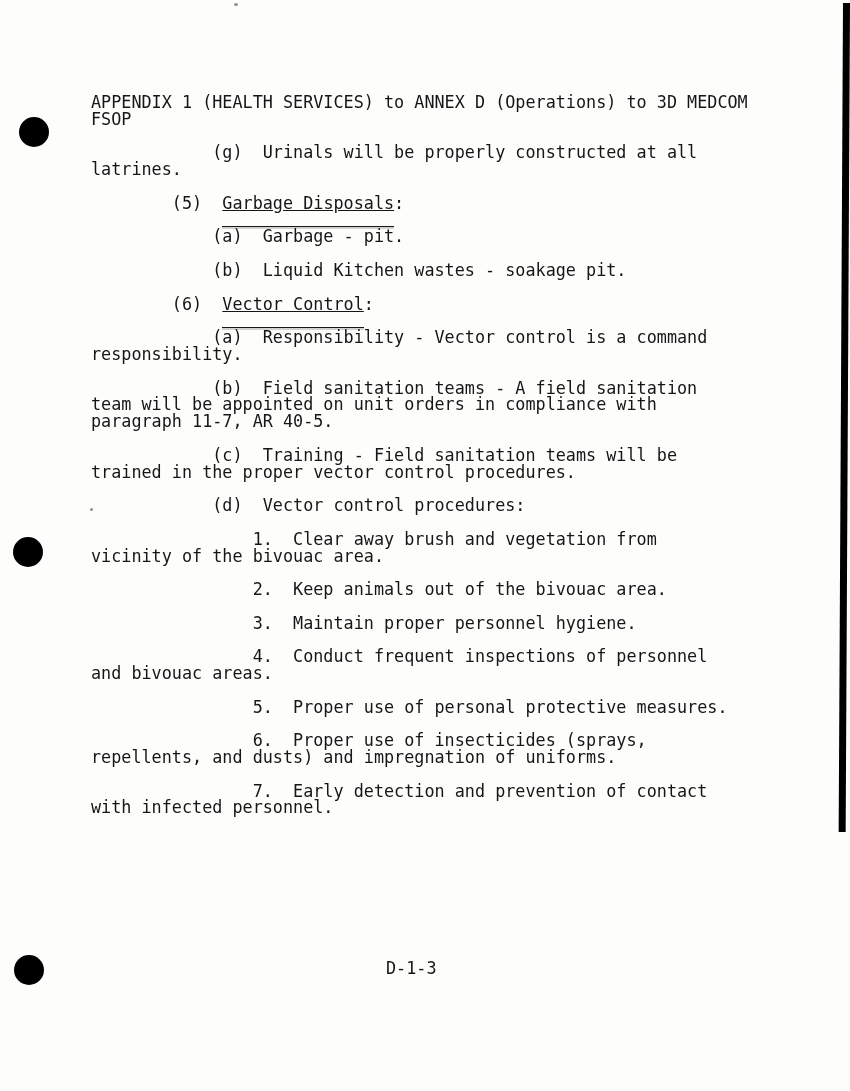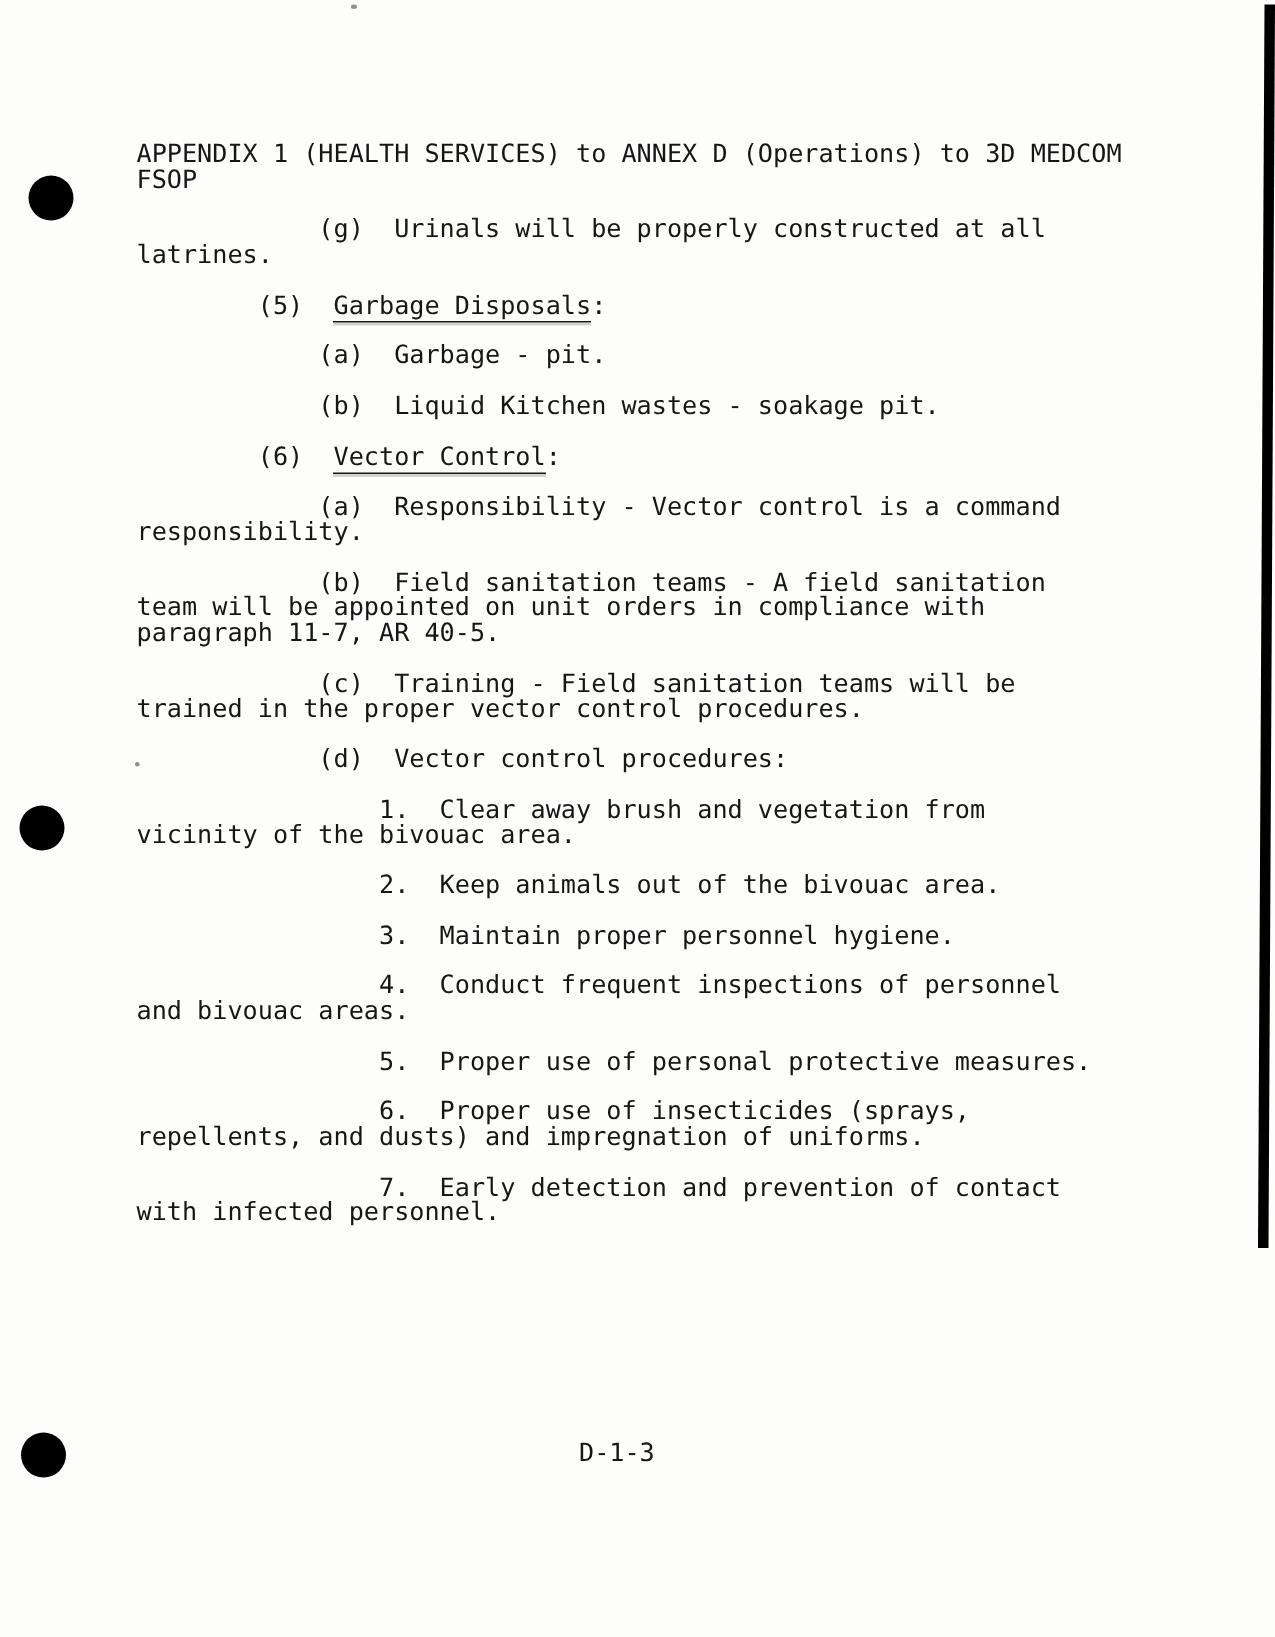--- a/index.html
+++ b/index.html
@@ -23,21 +23,22 @@
     font-size: 16.8px;
     line-height: 16.8px;
     white-space: pre;
   }
   .line {
     height: 16.8px;
   }
   .underlined {
     border-bottom: 1.5px solid var(--ink, #1a1a1a);
     box-shadow: 0 2px 0 rgba(130,130,130,0.35);
-    padding-bottom: 1px;
+    padding-bottom: 13px;
+    text-decoration: underline;
   }
   .footer-line {
     position: absolute;
     left: 386px;
     top: 960px;
     font-size: 16.8px;
     line-height: 16.8px;
     white-space: pre;
   }
   .hole {

